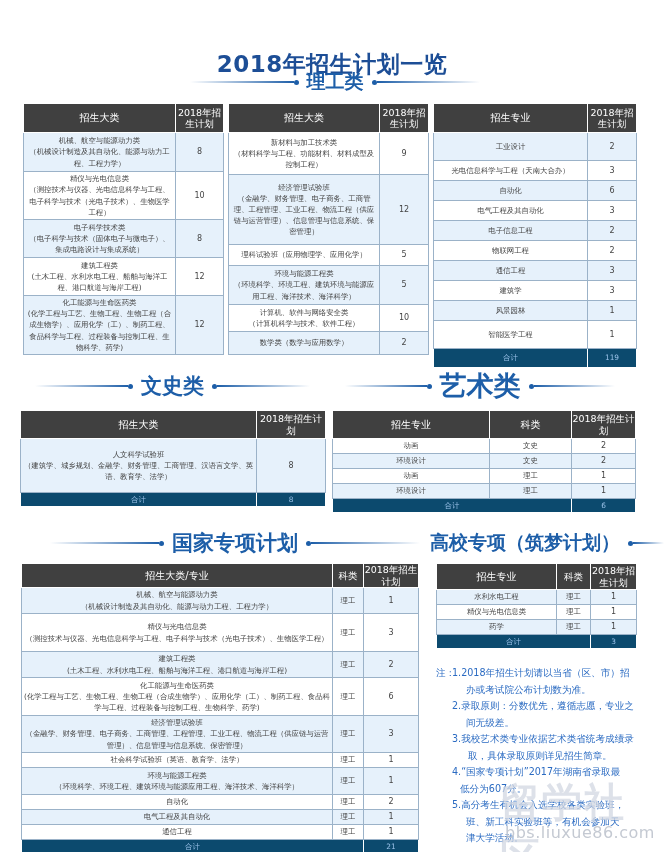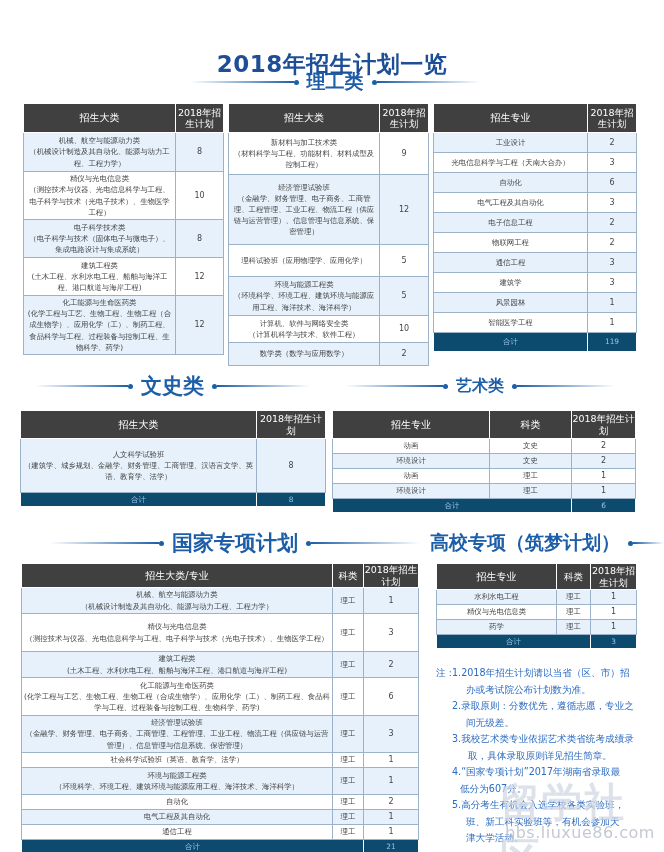--- a/index.html
+++ b/index.html
@@ -113,21 +113,21 @@
         </td>
     <td class="num">9</td>
   </tr>
   <tr class="alt" style="height:70px;">
     <td>
           <div>经济管理试验班</div>
           <div>（金融学、财务管理、电子商务、工商管理、工程管理、工业工程、物流工程（供应链与运营管理）、信息管理与信息系统、保密管理）</div>
         </td>
     <td class="num">12</td>
   </tr>
-  <tr style="height:32px;">
+  <tr style="height:21px;">
     <td>
           <div>理科试验班（应用物理学、应用化学）</div>
         </td>
     <td class="num">5</td>
   </tr>
   <tr class="alt" style="height:39px;">
     <td>
           <div>环境与能源工程类</div>
           <div>（环境科学、环境工程、建筑环境与能源应用工程、海洋技术、海洋科学）</div>
         </td>
@@ -152,21 +152,21 @@
 <table class="t" style="left:433px; top:103px; width:203px;">
   <colgroup>
       <col style="width:154px">
       <col style="width:49px">
     </colgroup>
   <tbody>
       <tr style="height:29px;">
     <th>招生专业</th>
     <th class="small">2018年招生计划</th>
   </tr>
-  <tr class="alt" style="height:20px;">
+  <tr class="alt" style="height:28px;">
         <td>工业设计</td>
         <td class="num">2</td>
       </tr>
   <tr style="height:20px;">
         <td>光电信息科学与工程（天南大合办）</td>
         <td class="num">3</td>
       </tr>
   <tr class="alt" style="height:20px;">
         <td>自动化</td>
         <td class="num">6</td>
@@ -188,21 +188,21 @@
         <td class="num">3</td>
       </tr>
   <tr style="height:20px;">
         <td>建筑学</td>
         <td class="num">3</td>
       </tr>
   <tr class="alt" style="height:20px;">
         <td>风景园林</td>
         <td class="num">1</td>
       </tr>
-  <tr style="height:20px;">
+  <tr style="height:28px;">
         <td>智能医学工程</td>
         <td class="num">1</td>
       </tr>
   <tr class="total" style="height:19px;">
         <td>合计</td>
         <td>119</td>
       </tr>
 </tbody>
   </table>
 
@@ -234,21 +234,21 @@
   <tr class="total" style="height:14px;">
         <td>合计</td>
         <td>8</td>
       </tr>
 </tbody>
   </table>
 
 <div class="sec-title" style="left:345px; top:372px; width:270px; height:28px;">
   <span class="line left"></span>
   <span class="dot"></span>
-  <span class="txt" style="font-size:16px;">艺术类</span>
+  <span class="txt" style="font-size:27px;">艺术类</span>
   <span class="dot"></span>
   <span class="line right"></span>
 </div>
 
 <table class="t" style="left:332px; top:410px; width:303px;">
   <colgroup>
       <col style="width:157px">
       <col style="width:82px">
       <col style="width:64px">
     </colgroup>

